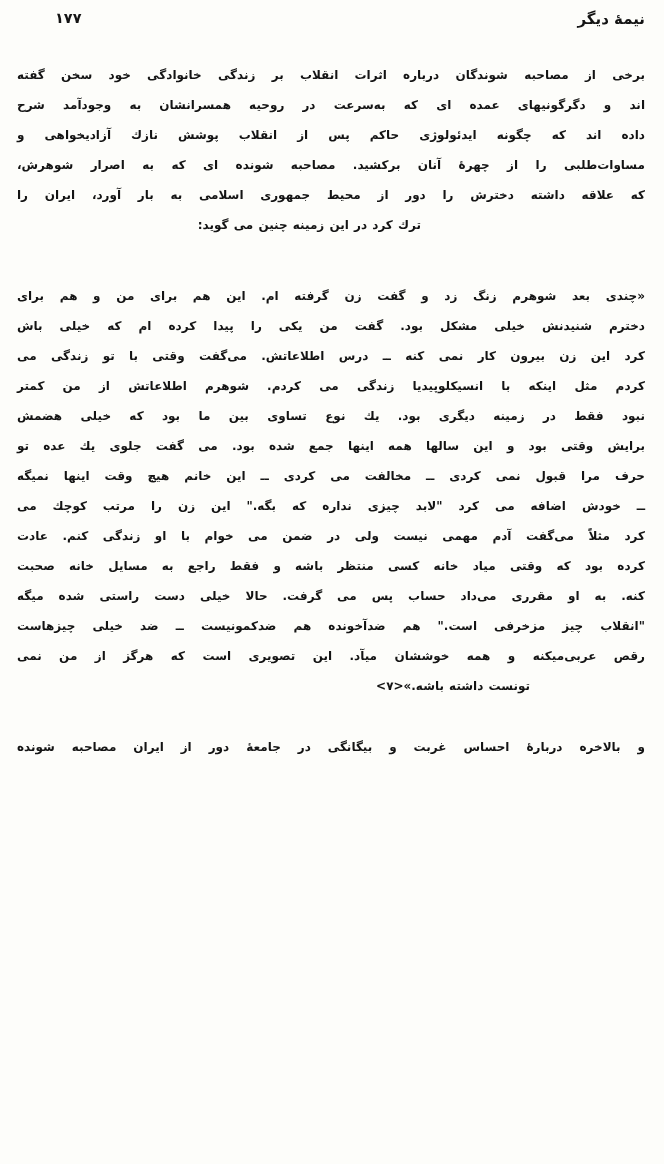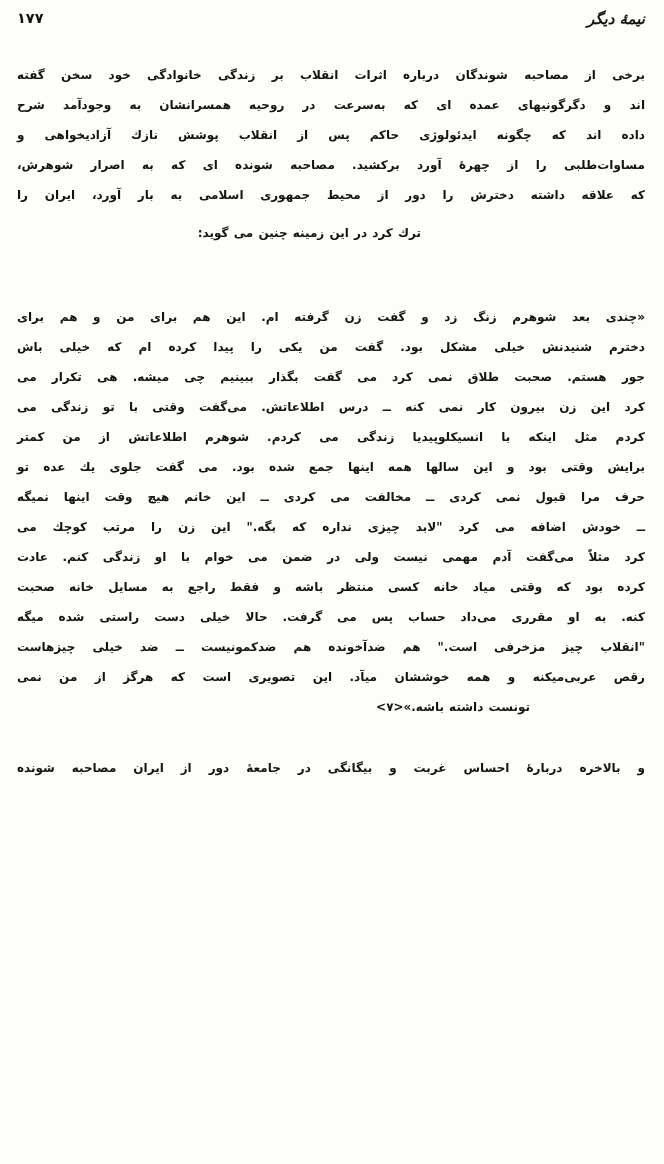--- a/index.html
+++ b/index.html
@@ -17,28 +17,28 @@
     direction: rtl;
   }
   .header {
     position: absolute;
     top: 10px; right: 19px; left: 17px;
     display: flex;
     justify-content: space-between;
     align-items: flex-start;
     font-weight: 700;
   }
-  .journal-title { font-size: 15px; letter-spacing: 0; font-style: italic; }
-  .page-number  { font-size: 14.5px; letter-spacing: 1px; }
+  .journal-title { font-size: 15px; letter-spacing: 0; }
+  .page-number  { font-size: 14.5px; letter-spacing: 1px; margin-left: 38px; }
   .content {
     position: absolute;
     top: 60px; right: 19px; left: 17px;
   }
   .para { margin: 0; }
-  .para.gap-41 { margin-top: 54px; }
+  .para.gap-41 { margin-top: 41px; }
   .para.gap-31 { margin-top: 31px; }
   .line {
     font-size: 12px;
     font-weight: 700;
     line-height: 30px;
     text-align: justify;
     text-align-last: justify;
     word-spacing: 1px;
     white-space: normal;
   }
@@ -54,31 +54,31 @@
   <div class="header">
     <span class="journal-title">نیمهٔ دیگر</span>
     <span class="page-number">۱۷۷</span>
   </div>
 
   <div class="content">
     <div class="para">
         <div class="line">برخی از مصاحبه شوندگان درباره اثرات انقلاب بر زندگی خانوادگی خود سخن گفته</div>
         <div class="line">اند و دگرگونیهای عمده ای که به‌سرعت در روحیه همسرانشان به وجودآمد شرح</div>
         <div class="line">داده اند که چگونه ایدئولوژی حاکم پس از انقلاب پوشش نازك آزادیخواهی و</div>
-        <div class="line">مساوات‌طلبی را از چهرهٔ آورد برکشید. مصاحبه شونده ای که به اصرار شوهرش،</div>
+        <div class="line">مساوات‌طلبی را از چهرهٔ آنان برکشید. مصاحبه شونده ای که به اصرار شوهرش،</div>
         <div class="line">که علاقه داشته دخترش را دور از محیط جمهوری اسلامی به بار آورد، ایران را</div>
-        <div class="line short" style="margin-right: 224px; margin-top: 8px;">ترك کرد در این زمینه چنین می گوید:</div>
+        <div class="line short" style="margin-right: 224px;">ترك کرد در این زمینه چنین می گوید:</div>
       </div>
 
     <div class="para gap-41">
         <div class="line">«چندی بعد شوهرم زنگ زد و گفت زن گرفته ام. این هم برای من و هم برای</div>
         <div class="line">دخترم شنیدنش خیلی مشکل بود. گفت من یکی را پیدا کرده ام که خیلی باش</div>
-        <div class="line">جور هستم. صحبت طلاق نمی کرد می گفت بگذار ببینیم چی میشه. هی تکرار می</div>
         <div class="line">کرد این زن بیرون کار نمی کنه ــ درس اطلاعاتش. می‌گفت وقتی با تو زندگی می</div>
         <div class="line">کردم مثل اینکه با انسیکلوپیدیا زندگی می کردم. شوهرم اطلاعاتش از من کمتر</div>
+        <div class="line">نبود فقط در زمینه دیگری بود. یك نوع تساوی بین ما بود که خیلی هضمش</div>
         <div class="line">برایش وقتی بود و این سالها همه اینها جمع شده بود. می گفت جلوی یك عده تو</div>
         <div class="line">حرف مرا قبول نمی کردی ــ مخالفت می کردی ــ این خانم هیچ وقت اینها نمیگه</div>
         <div class="line">ــ خودش اضافه می کرد "لابد چیزی نداره که بگه." این زن را مرتب کوچك می</div>
         <div class="line">کرد مثلاً می‌گفت آدم مهمی نیست ولی در ضمن می خوام با او زندگی کنم. عادت</div>
         <div class="line">کرده بود که وقتی میاد خانه کسی منتظر باشه و فقط راجع به مسایل خانه صحبت</div>
         <div class="line">کنه. به او مقرری می‌داد حساب پس می گرفت. حالا خیلی دست راستی شده میگه</div>
         <div class="line">"انقلاب چیز مزخرفی است." هم ضدآخونده هم ضدکمونیست ــ ضد خیلی چیزهاست</div>
         <div class="line">رقص عربی‌میکنه و همه خوششان میآد. این تصویری است که هرگز از من نمی</div>
         <div class="line short" style="margin-right: 115px;">تونست داشته باشه.»&lt;۷&gt;</div>
       </div>

